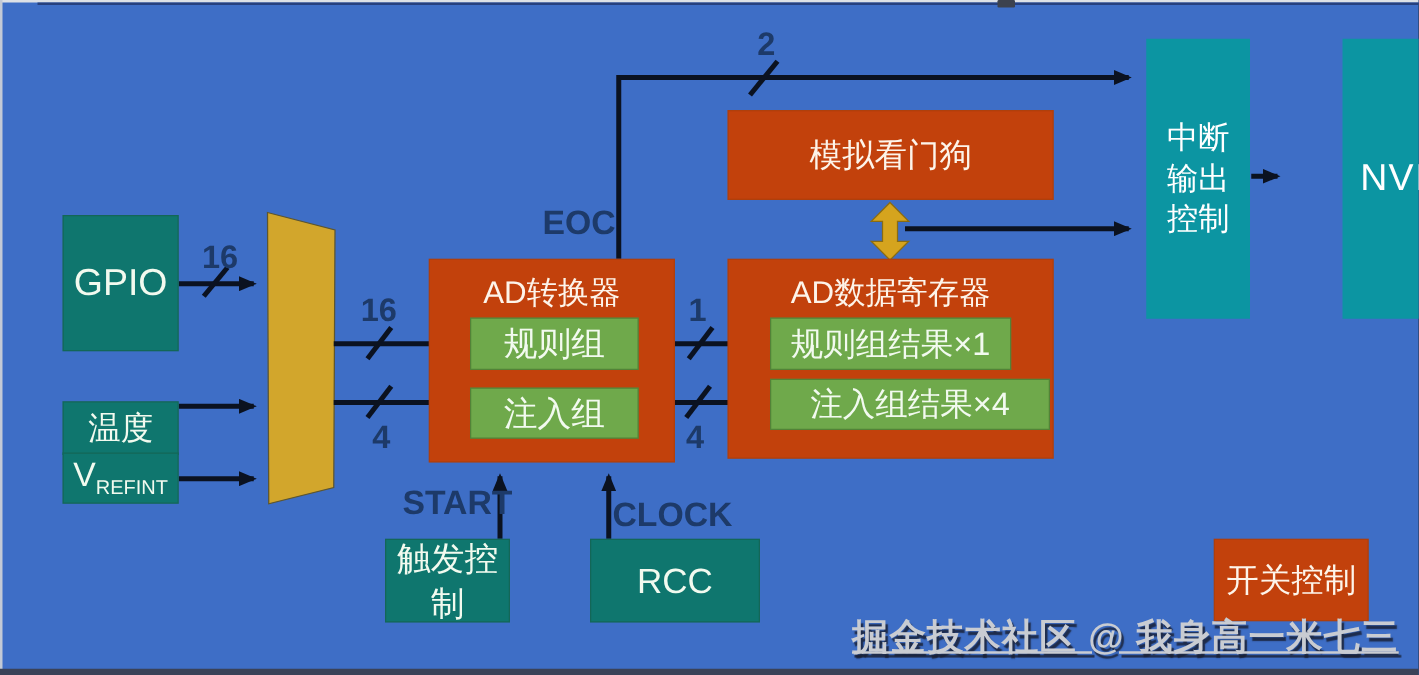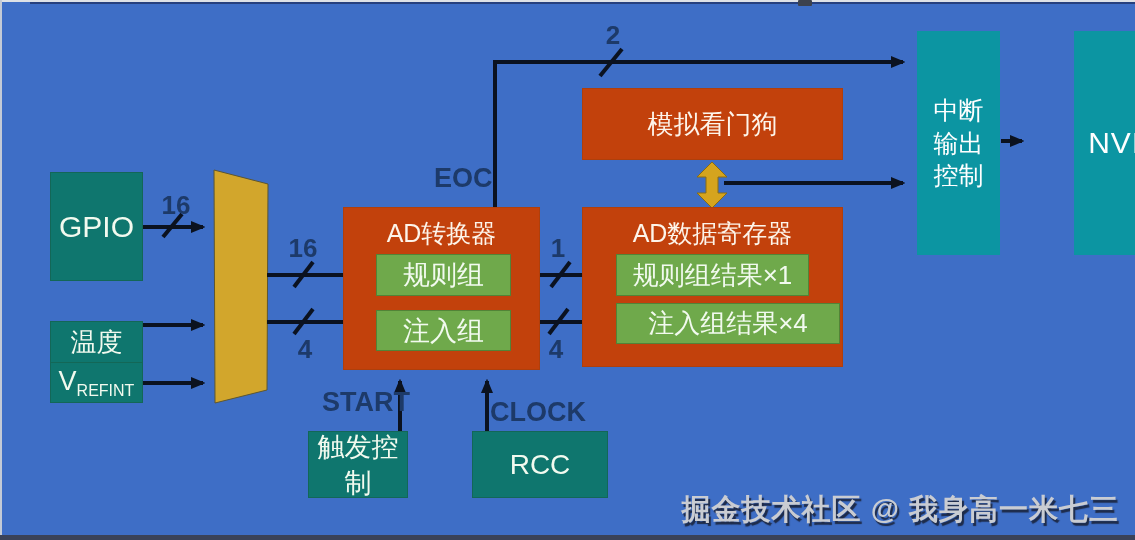--- a/index.html
+++ b/index.html
@@ -54,21 +54,21 @@
   #l4b{left:544px;top:334px;width:24px;text-align:center;}
   #l2{left:601px;top:20px;width:24px;text-align:center;}
   #leoc{left:434px;top:163px;width:58px;font-size:27px;}
   #lstart{left:322px;top:387px;width:76px;text-align:center;font-size:27px;}
   #lclock{left:490px;top:387px;width:82px;text-align:center;font-size:27px;margin-top:10px;}
 
   #wires{position:absolute;left:0;top:0;pointer-events:none;}
 
   #watermark{position:absolute;right:16px;top:490px;font-size:29px;font-weight:bold;
              color:#c9ccd2;text-shadow:2px 3px 1px rgba(25,32,52,.85);
-             letter-spacing:1px;white-space:nowrap;}
+             letter-spacing:1px;white-space:nowrap;text-decoration:underline;}
 </style>
 </head>
 <body>
 
 <div id="stage">
 
   <div id="edge-top-light"></div>
   <div id="edge-top-dark"></div>
   <div id="edge-left"></div>
   <div id="edge-bottom"></div>
@@ -157,20 +157,23 @@
   <div id="nvic" class="box teal">
     <span>NVIC</span>
   </div>
 
   <div id="trigger" class="box green">
     <span>触发控制</span>
   </div>
   <div id="rcc" class="box green">
     <span>RCC</span>
   </div>
+  <div id="switchctl" class="box orange">
+    <span>开关控制</span>
+  </div>
 
   <div id="l16a" class="buslabel">16</div>
   <div id="l16b" class="buslabel">16</div>
   <div id="l4a" class="buslabel">4</div>
   <div id="l1" class="buslabel">1</div>
   <div id="l4b" class="buslabel">4</div>
   <div id="l2" class="buslabel">2</div>
 
   <div id="leoc" class="buslabel">EOC</div>
   <div id="lstart" class="buslabel">START</div>

